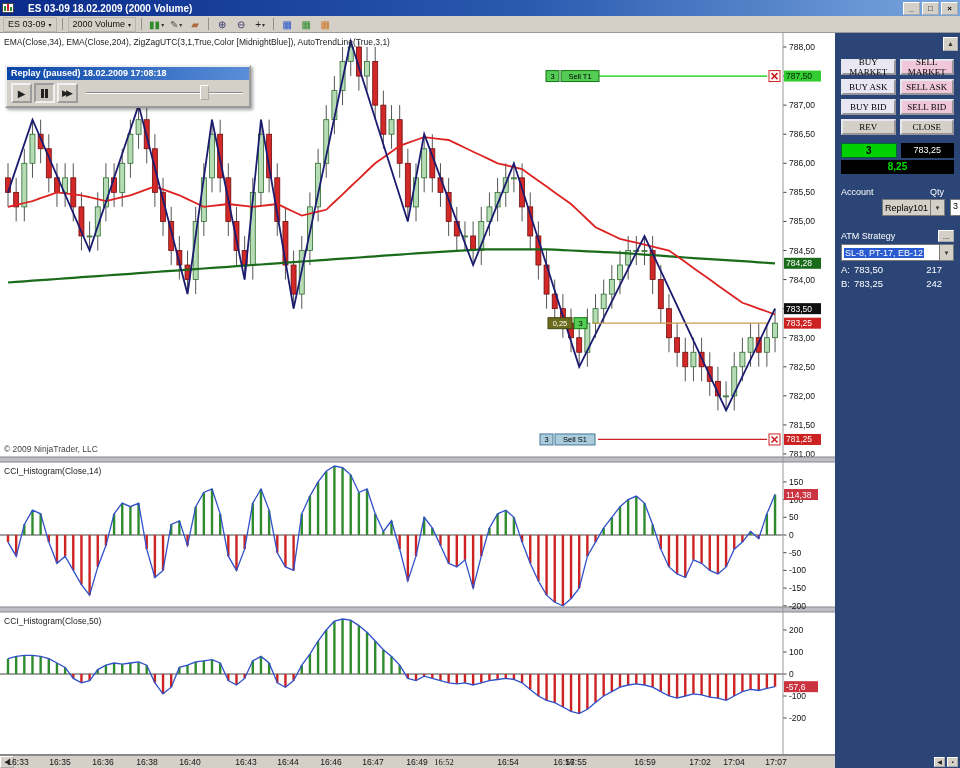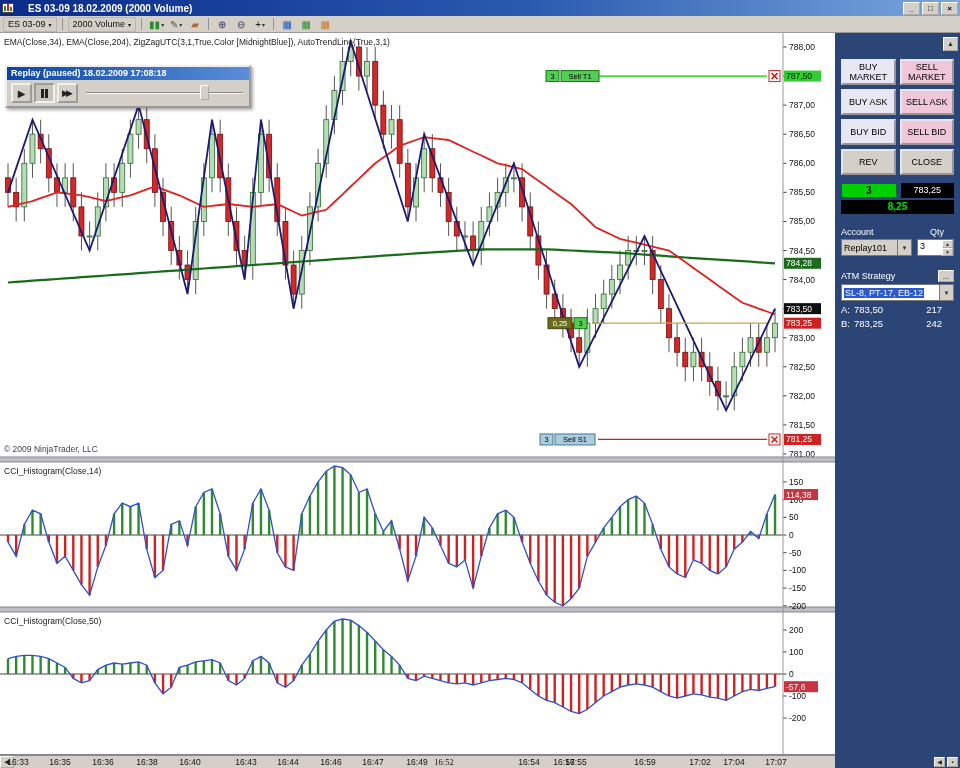--- a/index.html
+++ b/index.html
@@ -33,31 +33,31 @@
   .rp-btn.pressed{border-style:inset;background:#c8c4bc;}
   .pause-bars{width:7px;height:9px;border-left:3px solid #222;border-right:3px solid #222;}
   .ff{letter-spacing:-3px;font-size:9px;padding-right:3px;}
   .rp-slider{position:relative;flex:1;height:18px;margin-left:6px;}
   .rp-track{position:absolute;left:0;right:2px;top:8px;height:2px;background:#888;border-bottom:1px solid #fff;}
   .rp-thumb{position:absolute;top:1px;width:9px;height:15px;background:#d4d0c8;border:1px outset #fff;}
   
   .trader{width:125px;background:#2a4576;position:relative;padding:0 6px;color:#fff;}
   .scroll-up{position:absolute;top:4px;right:2px;width:15px;height:14px;background:#d4d0c8;border:1px outset #fff;color:#333;font-size:7px;line-height:12px;text-align:center;}
   .btn-grid{display:grid;grid-template-columns:1fr 1fr;gap:4px;margin-top:26px;}
-  .tbtn{height:26px;border:2px outset #e6e6ee;font-size:9px;color:#000;display:flex;align-items:center;justify-content:center;text-align:center;line-height:1.15;padding:0 2px;font-family:Liberation Sans, sans-serif;}
+  .tbtn{height:16px;border:2px outset #e6e6ee;font-size:9px;color:#000;display:flex;align-items:center;justify-content:center;text-align:center;line-height:1.15;padding:0 2px;font-family:Liberation Serif, serif;}
   .tbtn.buy{background:#e9e7f3;}
   .tbtn.sell{background:#efc7d9;}
   .tbtn.neutral{background:#d4d0c8;}
   .pos-row{display:flex;gap:4px;margin-top:8px;}
   .pos-qty{flex:1;height:15px;background:#00d000;border:1px solid #063;color:#000;font-weight:bold;text-align:center;line-height:14px;}
   .pos-price{flex:1;height:15px;background:#000;color:#fff;text-align:center;line-height:14px;font-size:9px;}
   .pnl-bar{margin-top:2px;height:14px;background:#000;color:#00e000;font-weight:bold;text-align:center;line-height:14px;font-size:10px;}
   .lbl-row{display:flex;justify-content:space-between;margin-top:13px;font-size:9px;}
   .lbl-row .qtylbl{margin-right:10px;}
-  .ctrl-row{display:flex;gap:5px;margin-top:2px;}
+  .ctrl-row{display:flex;gap:5px;margin-top:2px;margin-left:41px;}
   .select{flex:1;height:17px;background:#d4d0c8;border:1px solid #7a7a7a;display:flex;align-items:center;color:#000;font-size:9px;}
   .select .txt{flex:1;padding:0 2px;white-space:nowrap;overflow:hidden;}
   .select .arrow{width:14px;align-self:stretch;border-left:1px solid #7a7a7a;background:#d4d0c8;color:#333;font-size:6px;display:flex;align-items:center;justify-content:center;}
   .select.white{background:#fff;}
   .select.white .txt span{background:#2a5ad0;color:#fff;padding:0 1px;text-align:right;}
   .spin{width:37px;height:17px;background:#fff;border:1px solid #7a7a7a;display:flex;color:#000;font-size:9px;}
   .spin .val{flex:1;text-align:left;padding:1px 2px;}
   .spin .arrows{width:11px;display:flex;flex-direction:column;}
   .spin .arrows div{flex:1;background:#d4d0c8;border:1px outset #fff;font-size:5px;line-height:6px;text-align:center;color:#333;}
   .atm-row{display:flex;justify-content:space-between;align-items:center;margin-top:14px;font-size:9px;}
@@ -742,21 +742,21 @@
       <span class="t-lab" style="left: 60px;">16:35</span>
       <span class="t-lab" style="left: 103px;">16:36</span>
       <span class="t-lab" style="left: 147px;">16:38</span>
       <span class="t-lab" style="left: 190px;">16:40</span>
       <span class="t-lab" style="left: 246px;">16:43</span>
       <span class="t-lab" style="left: 288px;">16:44</span>
       <span class="t-lab" style="left: 331px;">16:46</span>
       <span class="t-lab" style="left: 373px;">16:47</span>
       <span class="t-lab" style="left: 417px;">16:49</span>
       <span class="t-lab" style="left: 444px; font-family: Liberation Serif, serif;">16:52</span>
-      <span class="t-lab" style="left: 529px;">16:54</span>
+      <span class="t-lab" style="left: 508px;">16:54</span>
       <span class="t-lab" style="left: 576px;">16:55</span>
       <span class="t-lab" style="left: 564px;">16:57</span>
       <span class="t-lab" style="left: 645px;">16:59</span>
       <span class="t-lab" style="left: 700px;">17:02</span>
       <span class="t-lab" style="left: 734px;">17:04</span>
       <span class="t-lab" style="left: 776px;">17:07</span>
     </div>
   <div class="trader-bottom">
     <button class="mini-btn">◀</button>
     <button class="mini-btn">▪</button>

